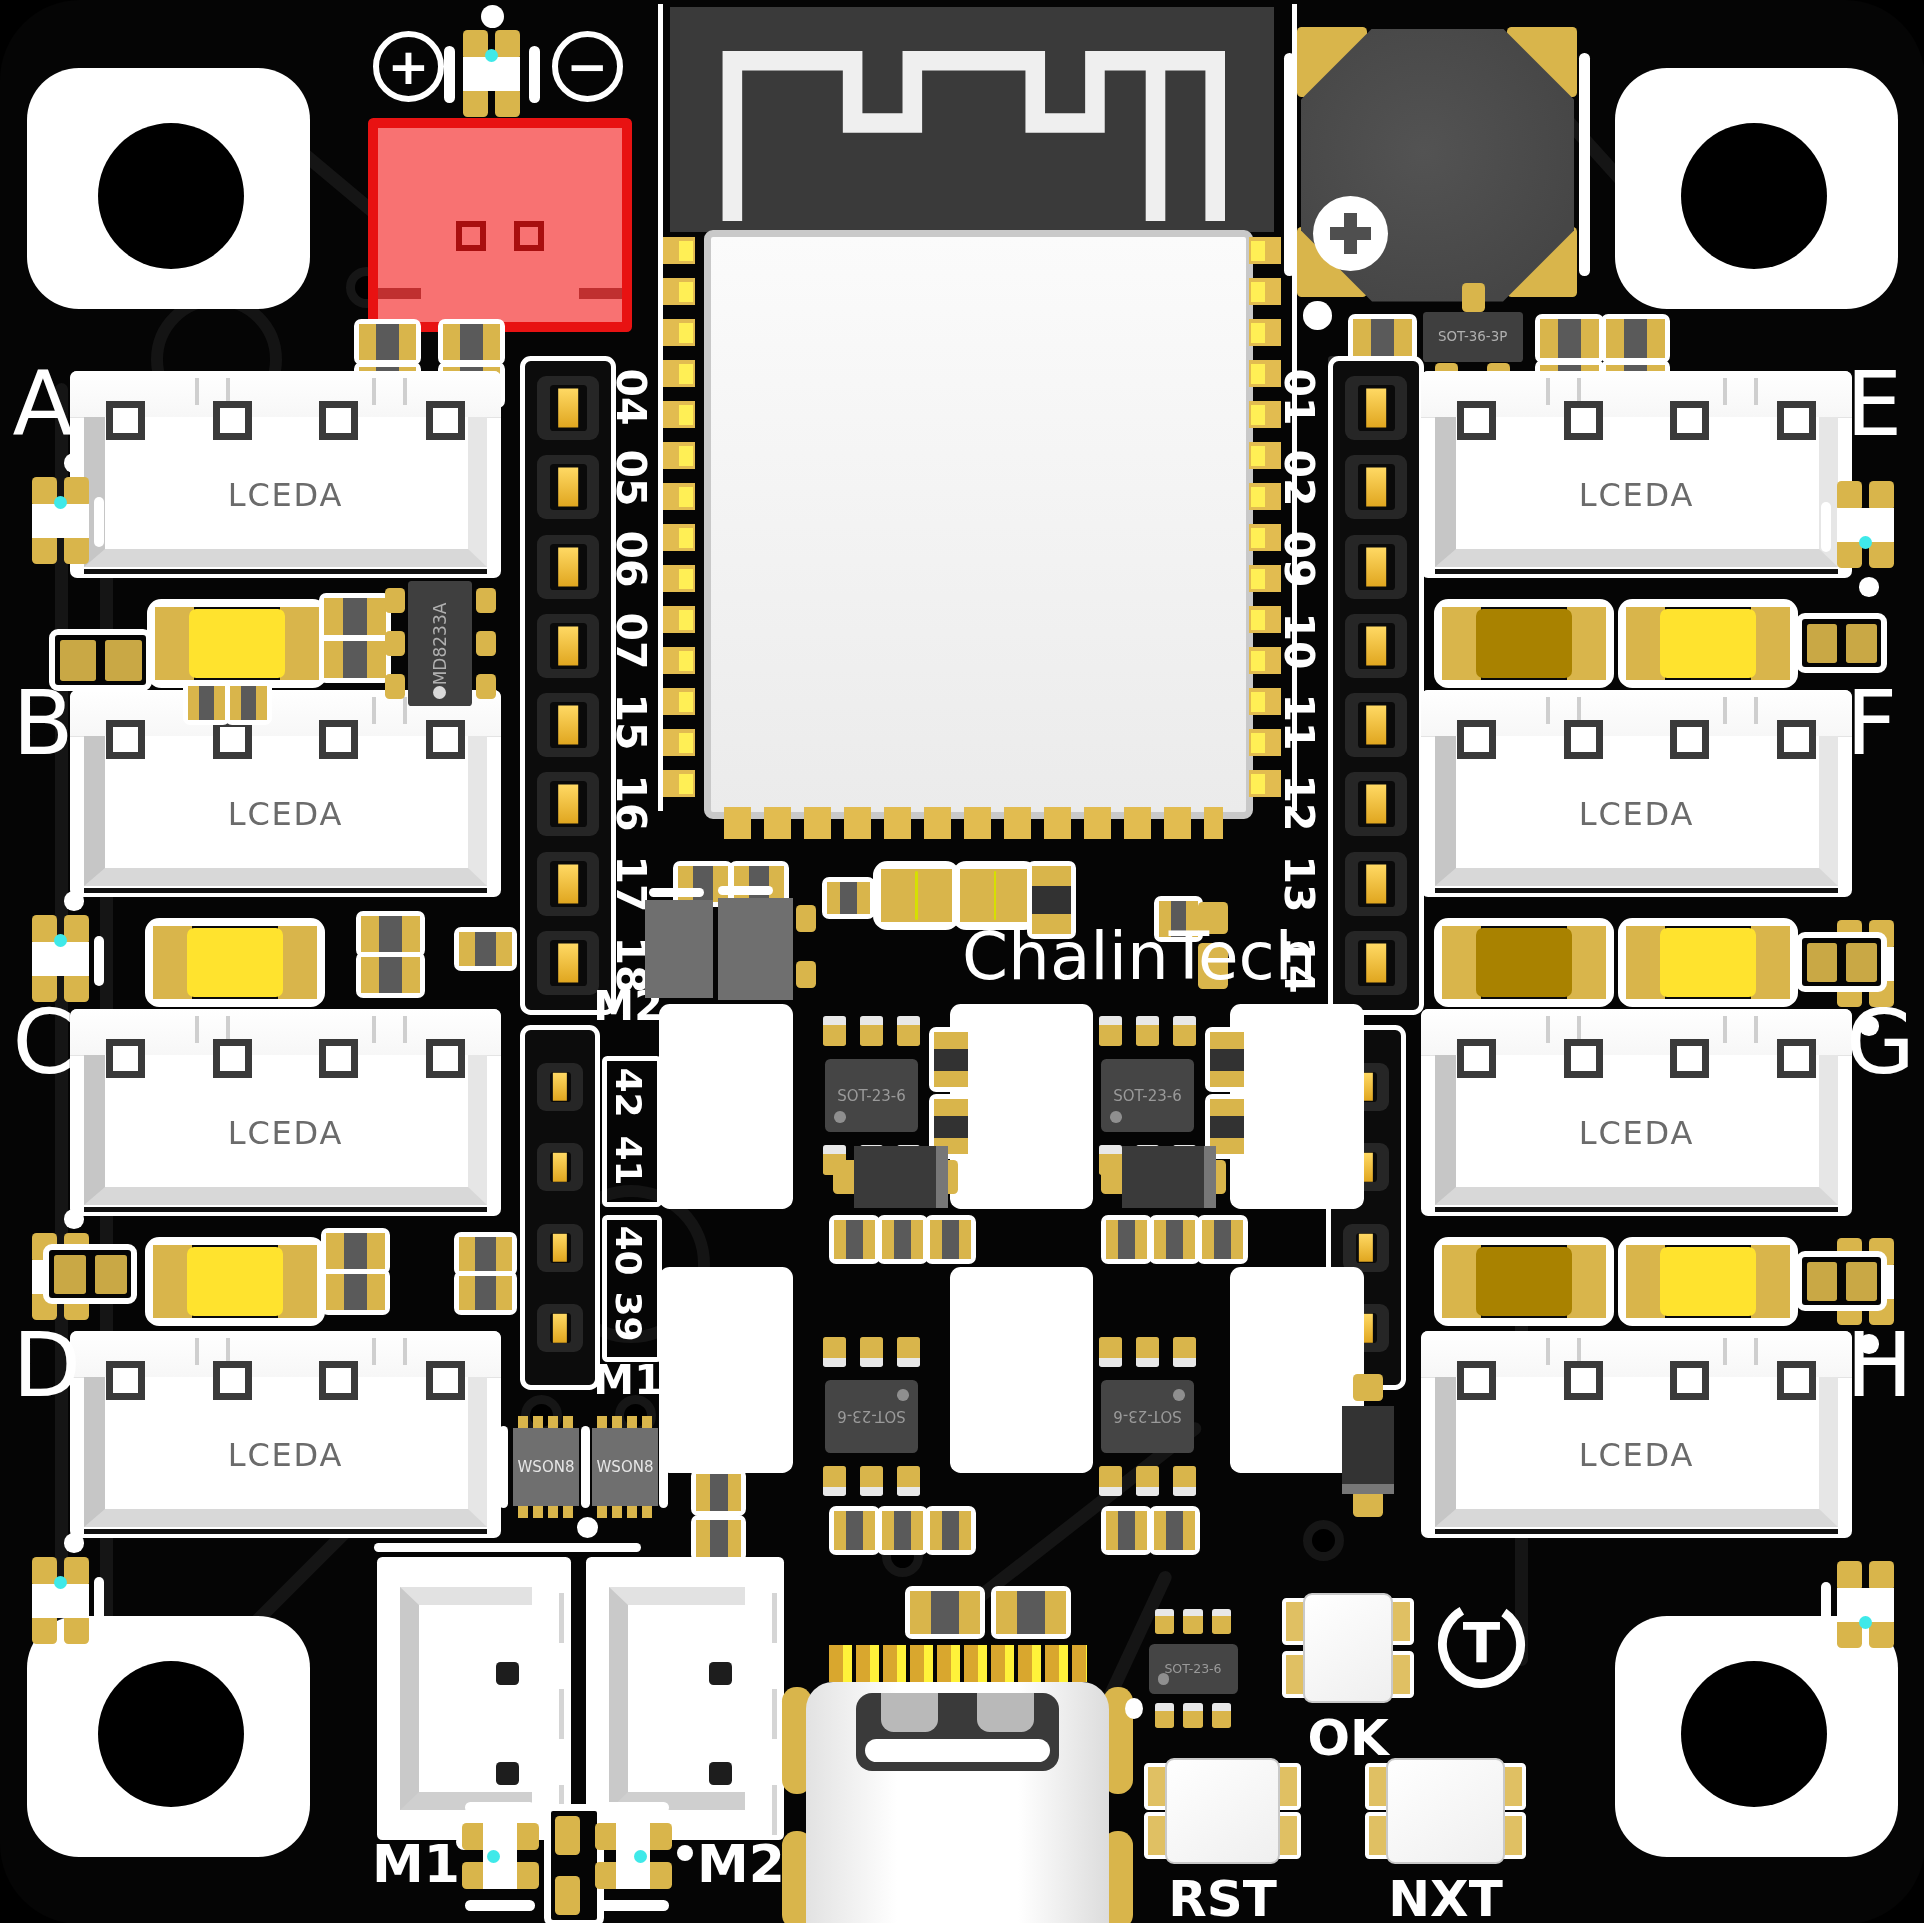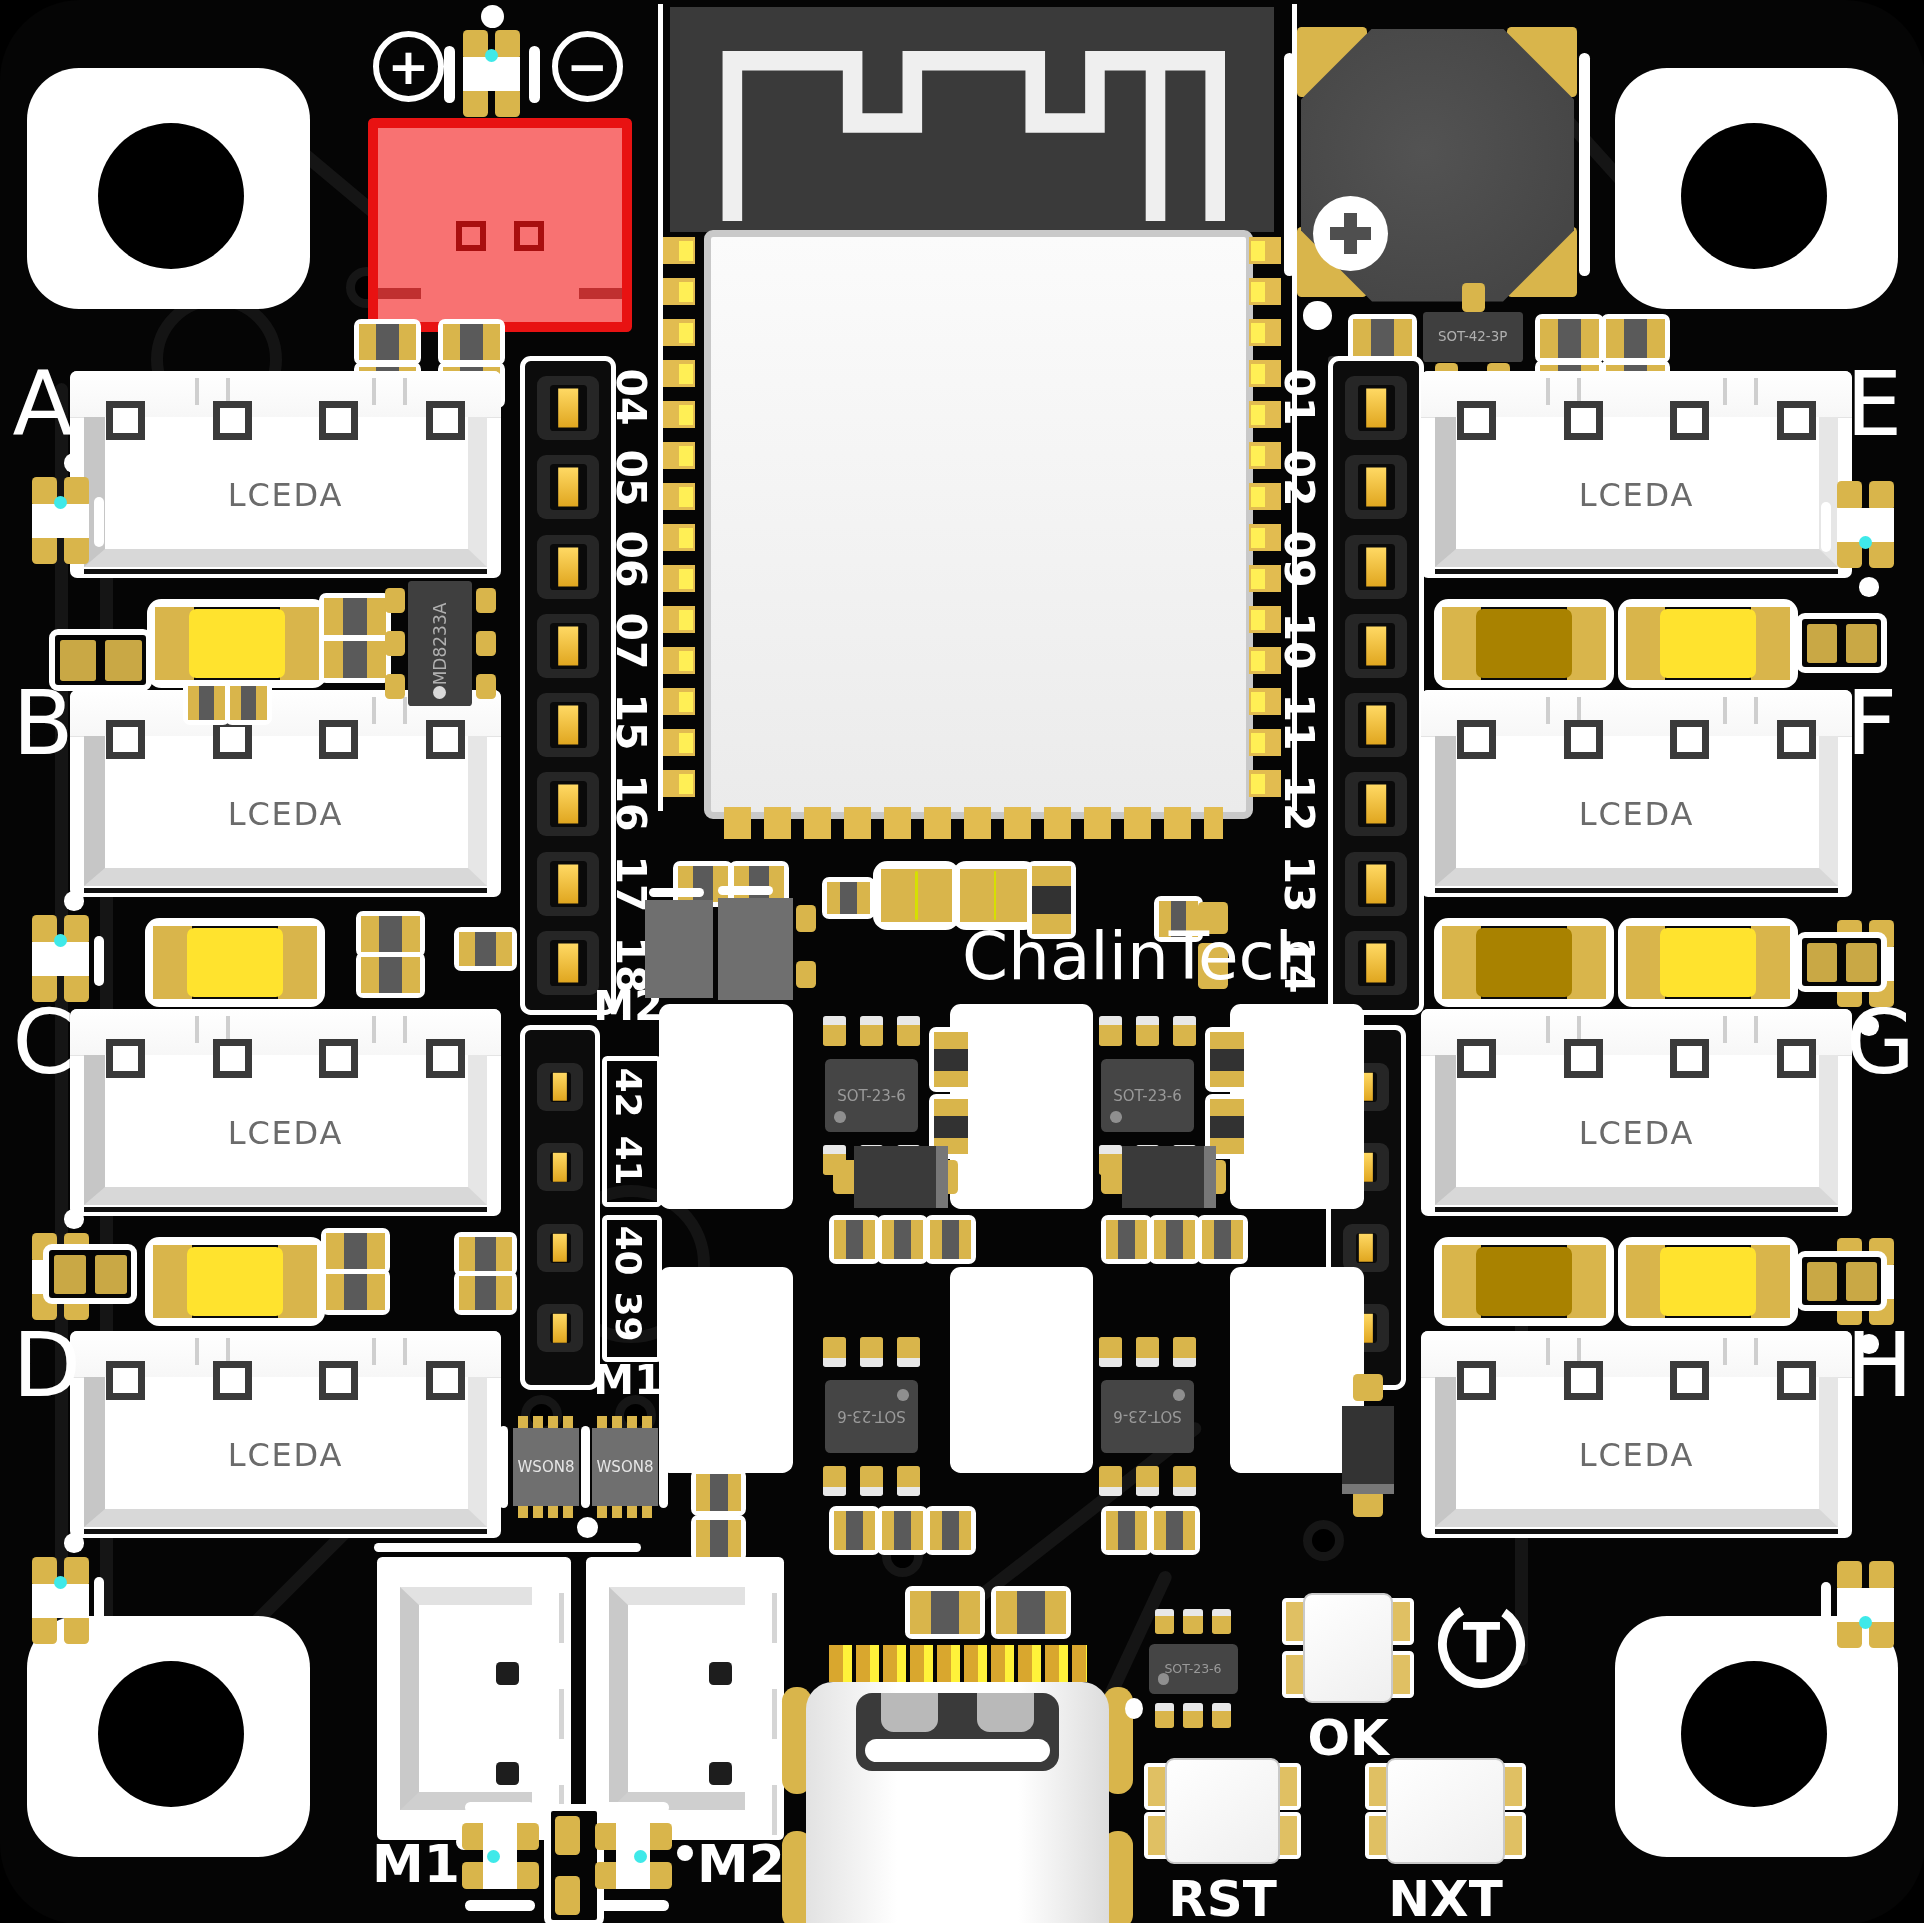--- a/index.html
+++ b/index.html
@@ -197,21 +197,21 @@
   </div>
   <div class="wdot" style="left:1303px;top:301px;width:28.5px;height:28.5px"></div>
   <div class="res" style="left:1348px;top:314px;width:59px;height:39px">
       <i class="e"></i>
       <i class="c"></i>
       <i class="e"></i>
     </div>
   <div class="abs" style="left:1419px;top:283px;width:109px;height:105px">
     <div class="gpad" style="left:43px;top:0;width:23px;height:28.5px"></div>
     <div class="icbody" style="left:3.6px;top:28.5px;width:100px;height:50px;font-size:13.4px">
-      <span>SOT-42-3P</span>
+      <span>SOT-36-3P</span>
     </div>
     <div class="gpad" style="left:16px;top:80px;width:23px;height:25px"></div>
     <div class="gpad" style="left:68px;top:80px;width:23px;height:25px"></div>
   </div>
   <div class="res" style="left:1535px;top:314px;width:59px;height:39px">
       <i class="e"></i>
       <i class="c"></i>
       <i class="e"></i>
     </div>
   <div class="res" style="left:1601px;top:314px;width:59px;height:39px">

